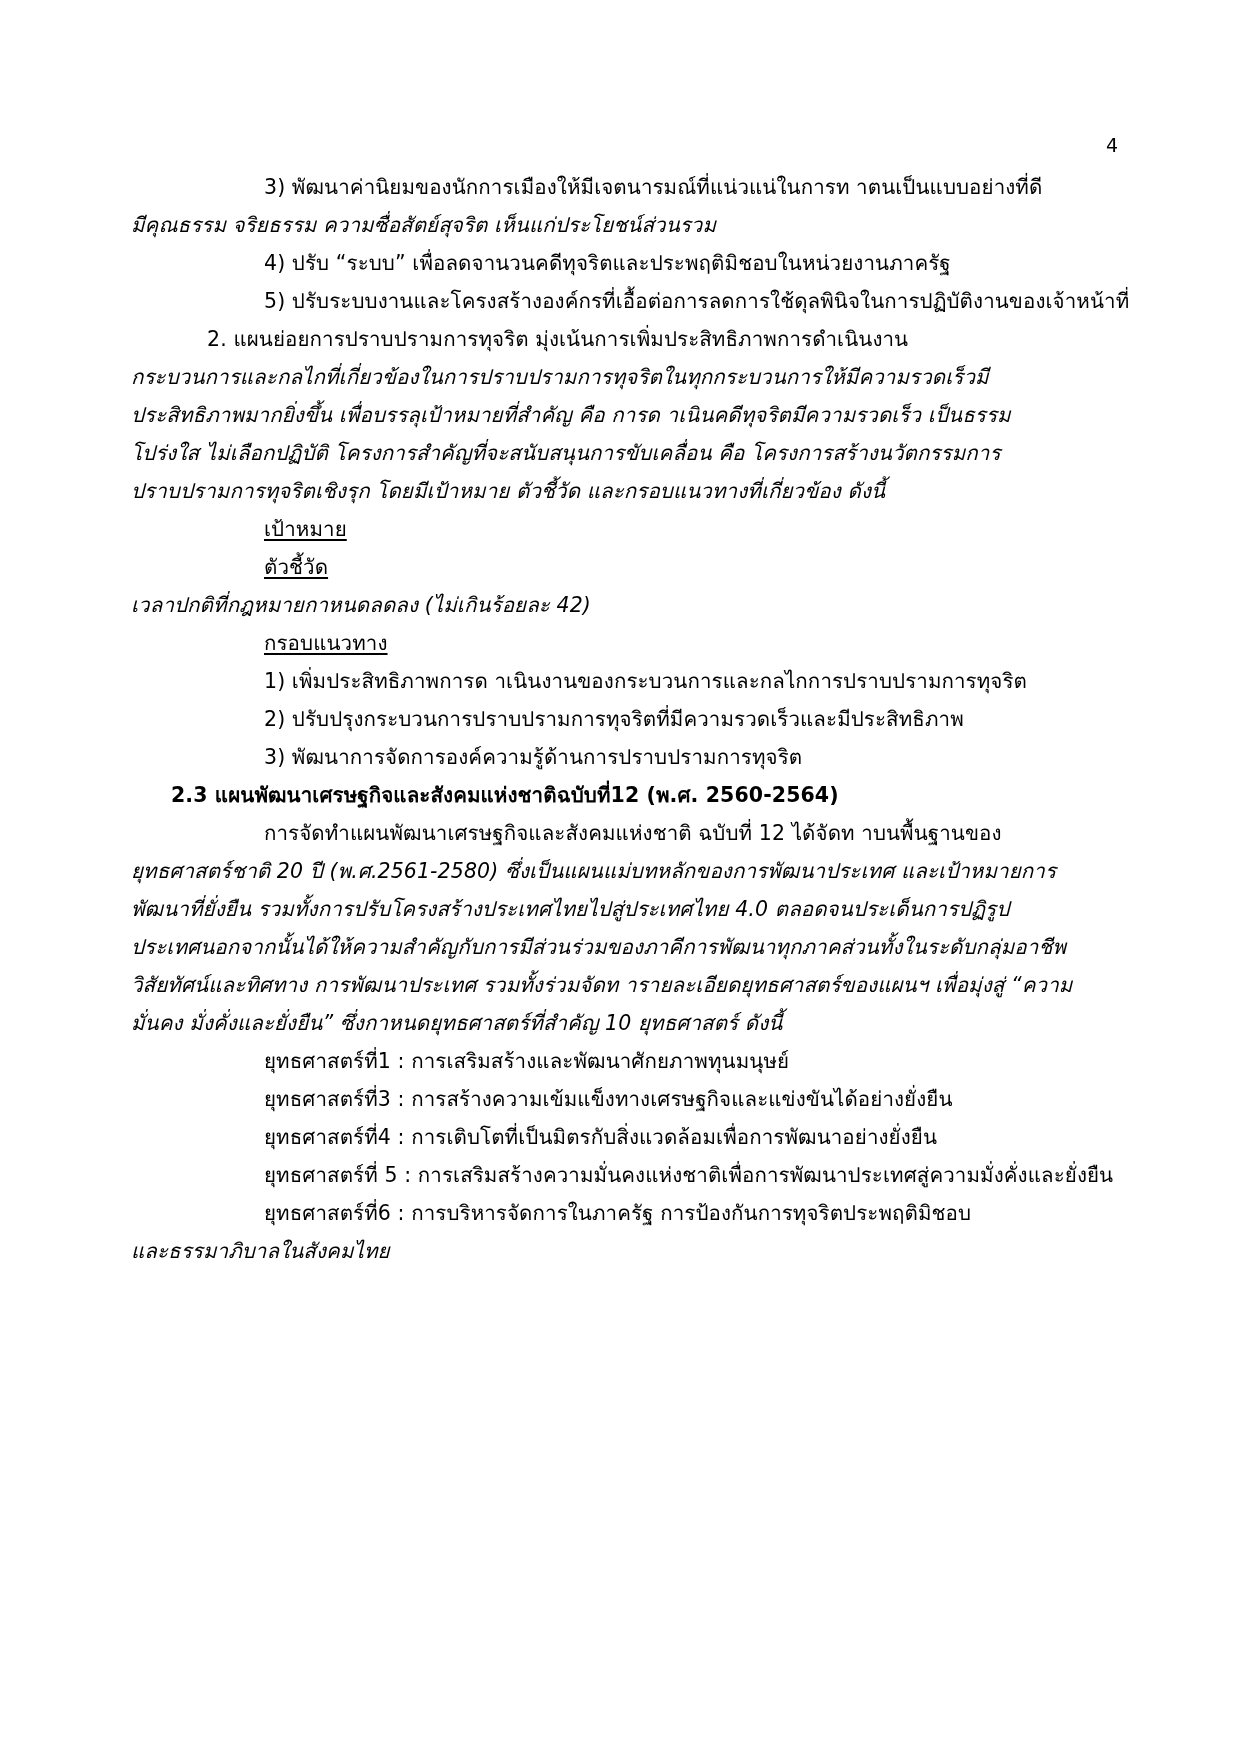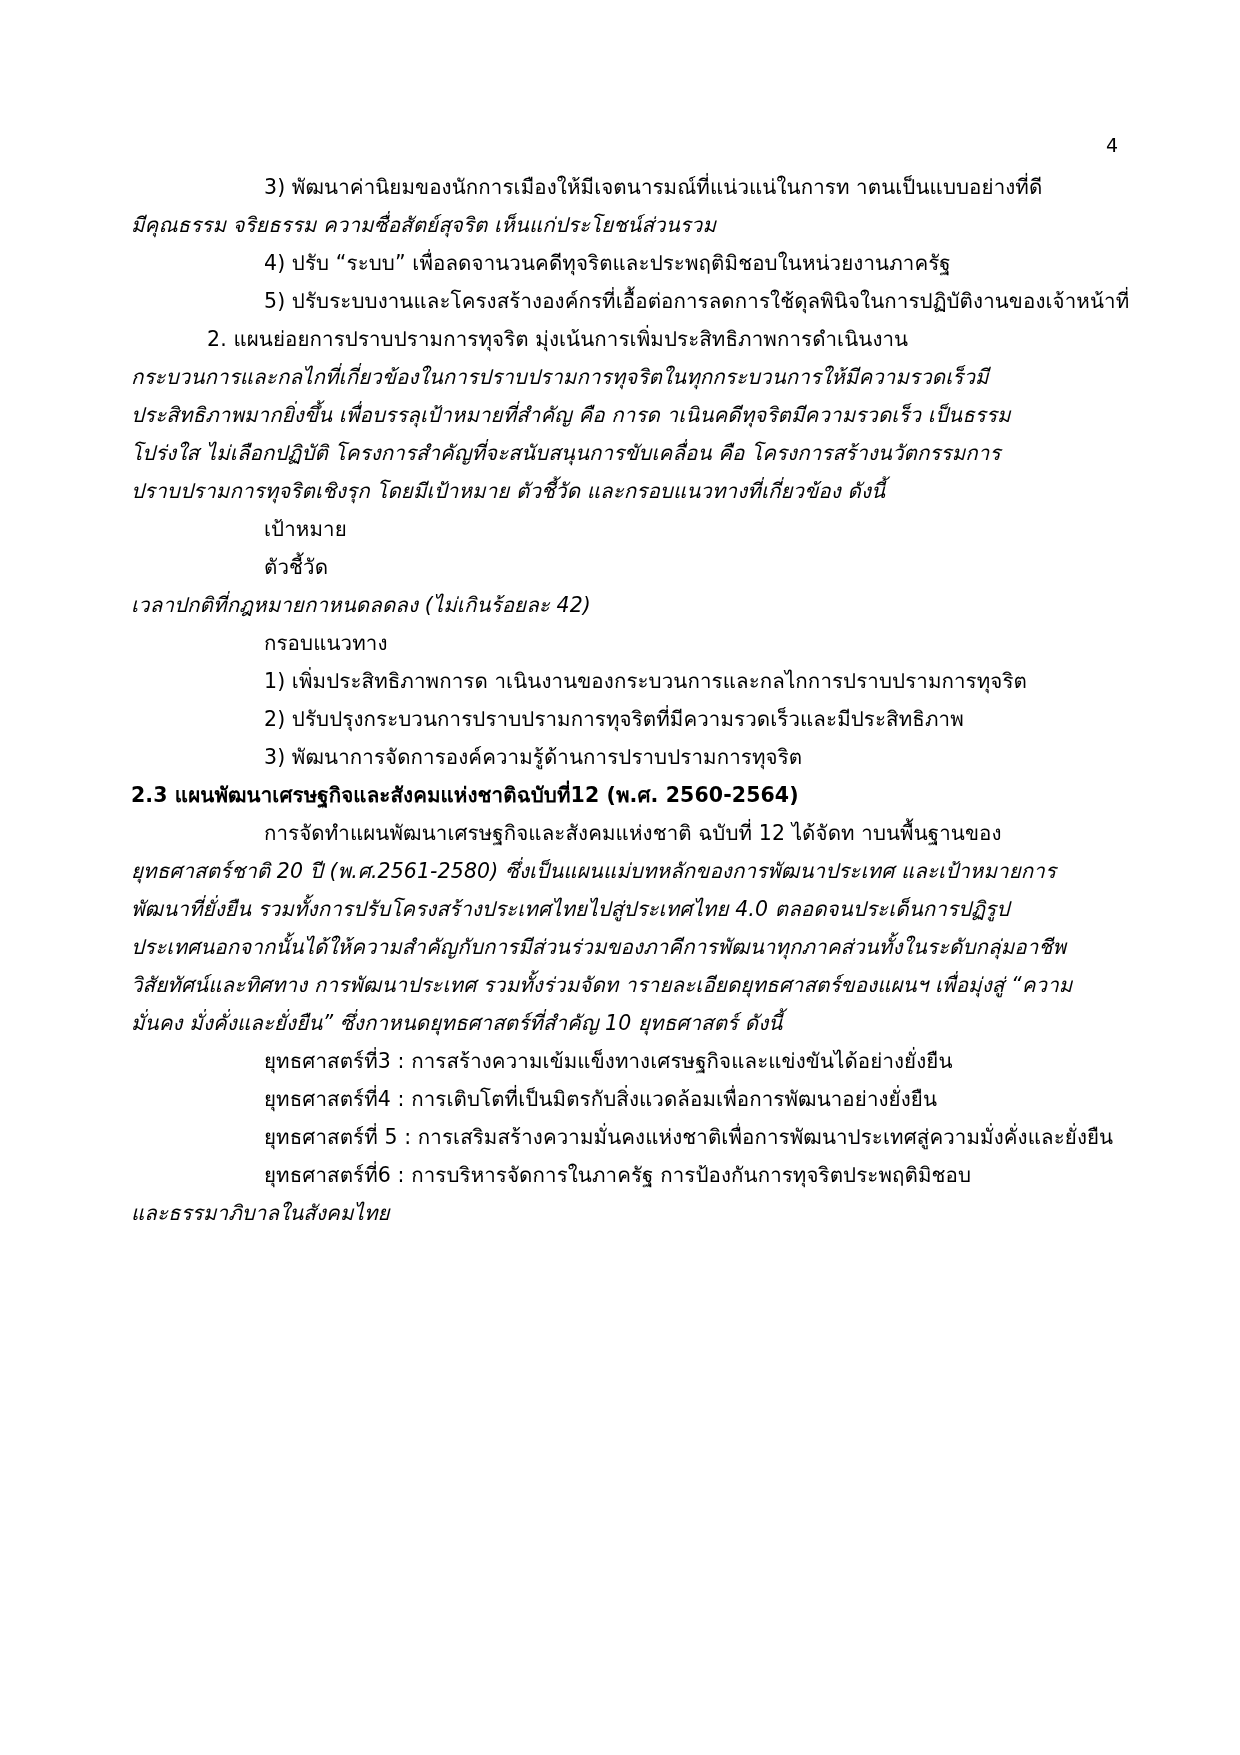--- a/index.html
+++ b/index.html
@@ -46,22 +46,24 @@
     padding-left: 76px;
   }
   .line.flush {
     padding-left: 0;
     font-style: italic;
   }
   .line.heading {
     font-weight: bold;
     padding-left: 0;
     font-size: 20.5px;
+    margin-left: 40px;
   }
   .underline-label {
+    text-decoration: underline;
     text-underline-offset: 3px;
     text-align: center;
   }
 </style>
 </head>
 <body>
 
 <div class="page">
 
   <div class="page-number">4</div>
@@ -83,20 +85,21 @@
       <div class="line indent">1) เพิ่มประสิทธิภาพการด าเนินงานของกระบวนการและกลไกการปราบปรามการทุจริต</div>
       <div class="line indent">2) ปรับปรุงกระบวนการปราบปรามการทุจริตที่มีความรวดเร็วและมีประสิทธิภาพ</div>
       <div class="line indent">3) พัฒนาการจัดการองค์ความรู้ด้านการปราบปรามการทุจริต</div>
       <div class="line heading heading">2.3 แผนพัฒนาเศรษฐกิจและสังคมแห่งชาติฉบับที่12 (พ.ศ. 2560-2564)</div>
       <div class="line indent">การจัดทำแผนพัฒนาเศรษฐกิจและสังคมแห่งชาติ ฉบับที่  12 ได้จัดท าบนพื้นฐานของ</div>
       <div class="line flush">ยุทธศาสตร์ชาติ 20 ปี (พ.ศ.2561-2580) ซึ่งเป็นแผนแม่บทหลักของการพัฒนาประเทศ และเป้าหมายการ</div>
       <div class="line flush">พัฒนาที่ยั่งยืน รวมทั้งการปรับโครงสร้างประเทศไทยไปสู่ประเทศไทย 4.0 ตลอดจนประเด็นการปฏิรูป</div>
       <div class="line flush">ประเทศนอกจากนั้นได้ให้ความสำคัญกับการมีส่วนร่วมของภาคีการพัฒนาทุกภาคส่วนทั้งในระดับกลุ่มอาชีพ</div>
       <div class="line flush">วิสัยทัศน์และทิศทาง การพัฒนาประเทศ รวมทั้งร่วมจัดท ารายละเอียดยุทธศาสตร์ของแผนฯ เพื่อมุ่งสู่ “ความ</div>
       <div class="line flush">มั่นคง มั่งคั่งและยั่งยืน” ซึ่งกาหนดยุทธศาสตร์ที่สำคัญ 10 ยุทธศาสตร์ ดังนี้</div>
+      <div class="line indent">ยุทธศาสตร์ที่1 : การเสริมสร้างและพัฒนาศักยภาพทุนมนุษย์</div>
       <div class="line indent">ยุทธศาสตร์ที่3 : การสร้างความเข้มแข็งทางเศรษฐกิจและแข่งขันได้อย่างยั่งยืน</div>
       <div class="line indent">ยุทธศาสตร์ที่4 : การเติบโตที่เป็นมิตรกับสิ่งแวดล้อมเพื่อการพัฒนาอย่างยั่งยืน</div>
       <div class="line indent">ยุทธศาสตร์ที่ 5 : การเสริมสร้างความมั่นคงแห่งชาติเพื่อการพัฒนาประเทศสู่ความมั่งคั่งและยั่งยืน</div>
       <div class="line indent">ยุทธศาสตร์ที่6 : การบริหารจัดการในภาครัฐ การป้องกันการทุจริตประพฤติมิชอบ</div>
       <div class="line flush">และธรรมาภิบาลในสังคมไทย</div>
     </div>
 
 </div>
 
 </body></html>

